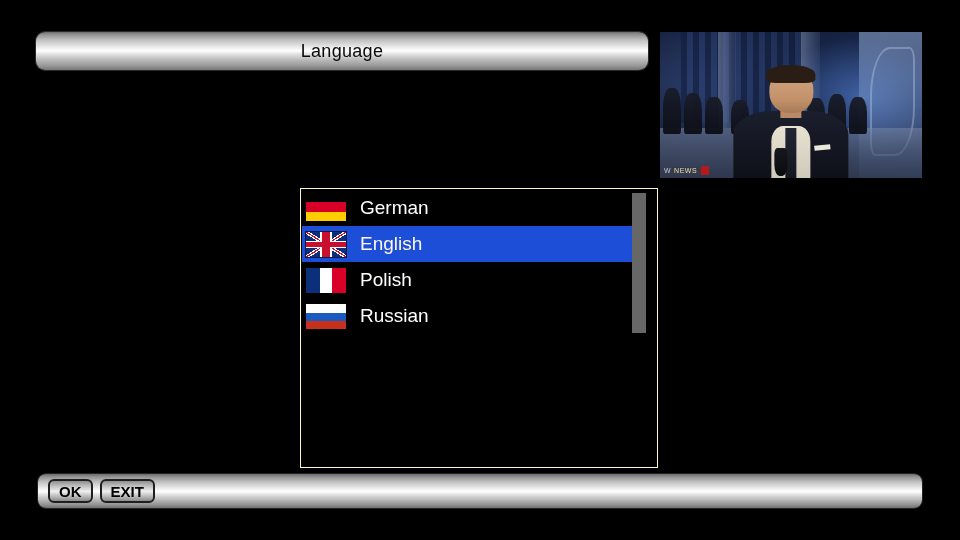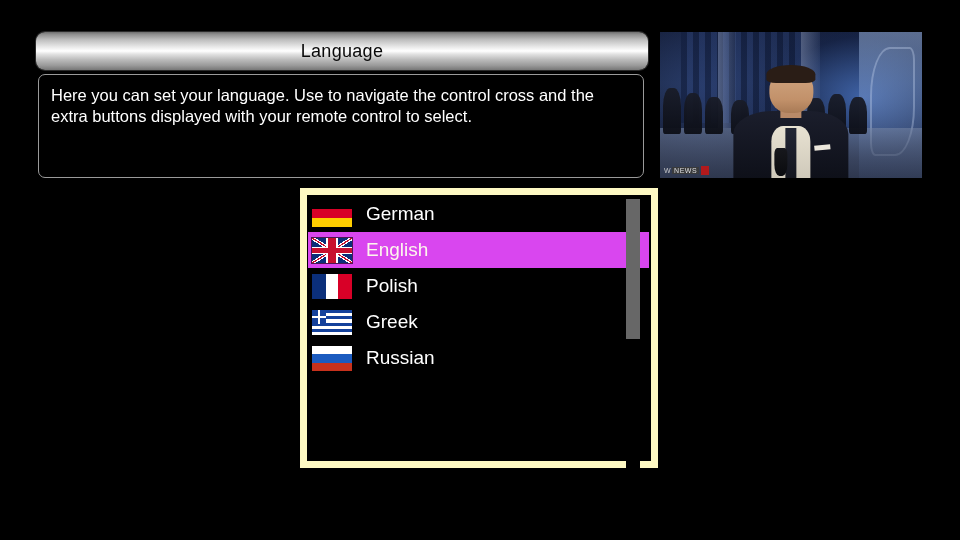--- a/index.html
+++ b/index.html
@@ -94,28 +94,28 @@
     opacity:.9;}
   .v-logo .lg-a{font-size:7px;color:#d8d8d8;font-family:"Liberation Sans",sans-serif;
     letter-spacing:-.5px;}
   .v-logo .lg-b{font-size:7px;color:#efefef;background:#3a3a3a;padding:0 2px;
     font-family:"Liberation Sans",sans-serif;letter-spacing:.5px;}
   .v-logo .lg-c{width:8px;height:9px;background:#c01717;}
 
   
   .list-panel{
     position:absolute;left:300px;top:188px;width:358px;height:280px;
-    background:#000;border:7px solid #fef9c3;box-sizing:border-box;
+    background:#000;border:1px solid #fef9c3;box-sizing:border-box;
   }
   .list-rows{position:absolute;left:1px;top:1px;width:341px;}
   .row{
     height:36px;display:flex;align-items:center;padding-left:4px;
     box-sizing:border-box;
   }
-  .row.selected{background:#d946ef;}
+  .row.selected{background:#1d4ed8;}
   .row .label{
     color:#fff;font-size:19px;margin-left:14px;
     font-family:"Liberation Sans","DejaVu Sans",sans-serif;
   }
   .row.selected .label{color:#fdf6ec;}
 
   
   .flag{width:40px;height:25px;flex:0 0 40px;position:relative;overflow:hidden;
     box-shadow:0 0 0 1px rgba(0,0,0,.65);}
   .fg-de{background:linear-gradient(to bottom,#000 0 26%,#d80027 26% 64%,#ffce00 64% 100%);}
@@ -183,23 +183,20 @@
 </style>
 </head>
 <body>
 
 <div class="screen">
 
   <div class="title-bar">
     <div class="title-text">Language</div>
   </div>
 
-  <div class="help-box">
-    <div class="help-text">Here you can set your language. Use to navigate the control cross and the extra buttons displayed with your remote control to select.</div>
-  </div>
 
   <div class="video">
     <div class="v-bg"></div>
     <div class="v-curtain"></div>
     <div class="v-pillar p1"></div>
     <div class="v-pillar p2"></div>
     <div class="v-panel"></div>
     <div class="v-floor"></div>
     <div class="v-crowd">
       <i></i>
@@ -245,33 +242,33 @@
             <span class="cr"></span>
         </span>
         <span class="label">English</span>
       </div>
 
       <div class="row">
         <span class="flag fg-fr"></span>
         <span class="label">Polish</span>
       </div>
 
-      <div class="row">
-        <span class="flag fg-gr"></span>
-        <span class="label">Greek</span>
-      </div>
 
 
 
       <div class="row">
         <span class="flag fg-ru"></span>
         <span class="label">Russian</span>
       </div>
 
     </div>
 
     <div class="scroll-track">
       <div class="scroll-thumb"></div>
     </div>
   </div>
 
+  <div class="bottom-bar">
+    <div class="btn">OK</div>
+    <div class="btn">EXIT</div>
+  </div>
 
 </div>
 
 </body></html>

